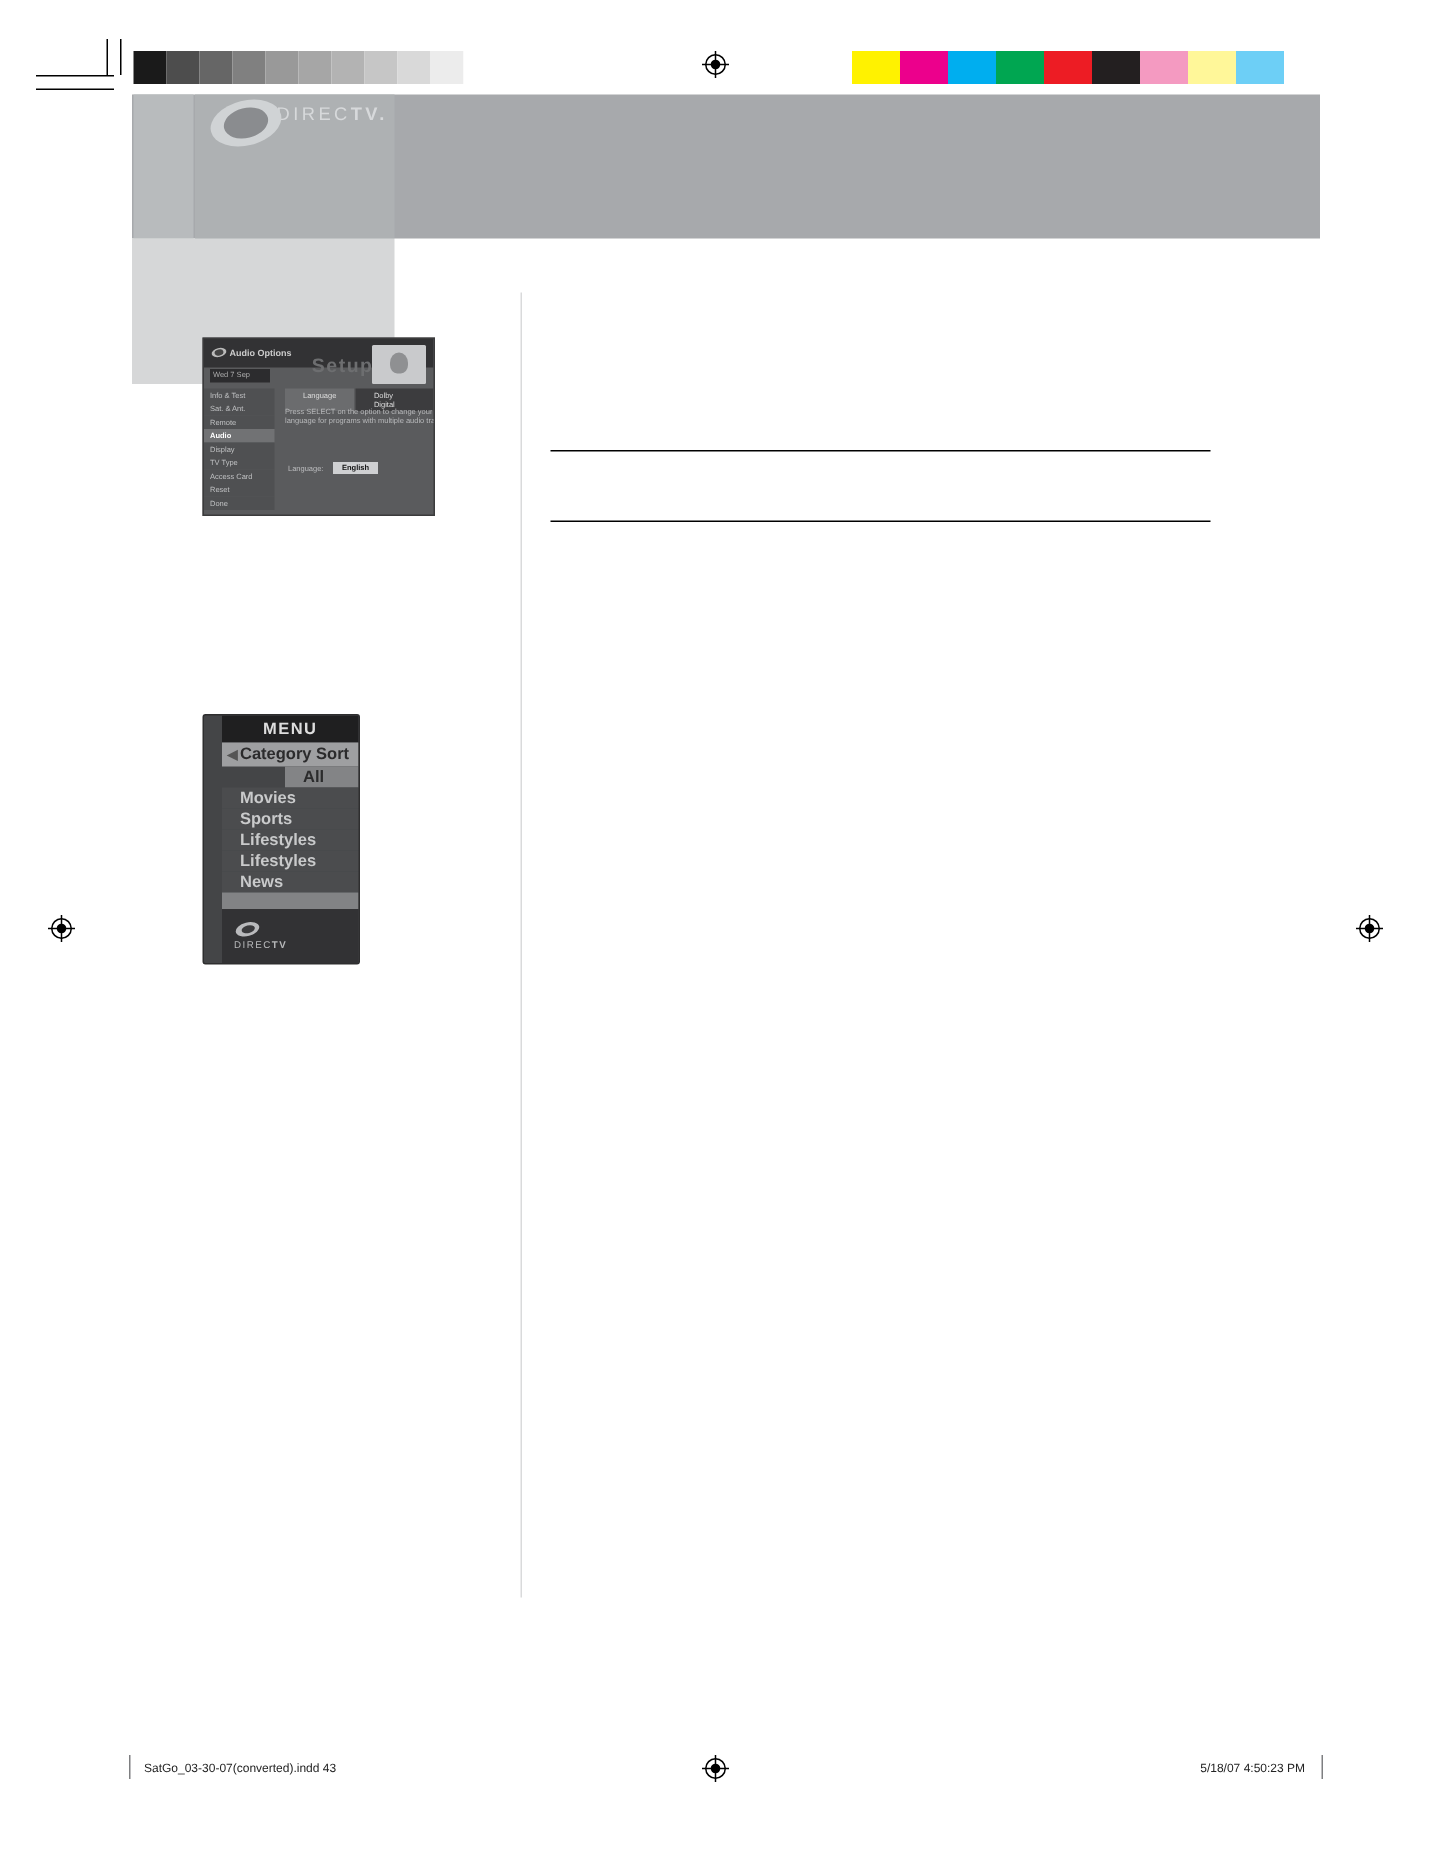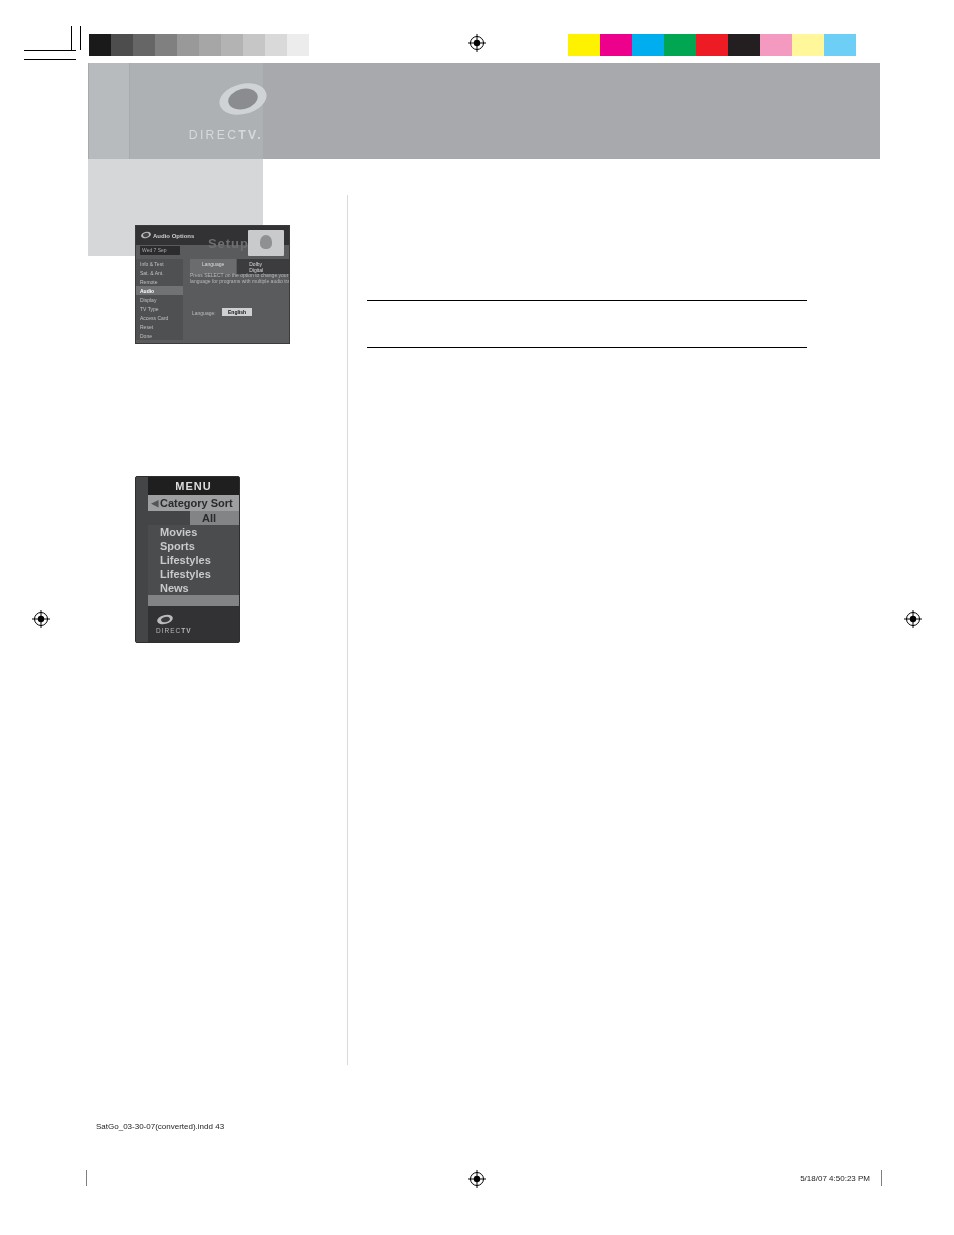--- a/index.html
+++ b/index.html
@@ -15,21 +15,21 @@
   .reg svg { width:18px; height:18px; }
 
   
   .strip { position:absolute; top:34px; height:22px; display:flex; }
   .strip div { height:22px; }
 
   
   .header-band  { position:absolute; left:88px; top:63px; width:792px; height:96px; background:#a7a9ac; }
   .header-left1 { position:absolute; left:89px; top:63px; width:40px; height:96px; background:#b8bbbd; }
   .header-left2 { position:absolute; left:88px; top:159px; width:175px; height:97px; background:#d6d7d8; }
-  .logo-box     { position:absolute; left:130px; top:63px; width:133px; height:96px; background:#aeb1b3; display:flex; flex-direction:column; align-items:flex-end; justify-content:center; }
+  .logo-box     { position:absolute; left:130px; top:63px; width:133px; height:96px; background:#aeb1b3; display:flex; align-items:flex-start; justify-content:center; }
   .logo-swoosh  { width:50px; height:42px; position:relative; }
   .logo-swoosh::before { content:""; position:absolute; left:6px; top:4px; width:48px; height:30px; background:#d0d3d5; border-radius:50% 50% 50% 50%; transform:rotate(-14deg); }
   .logo-swoosh::after  { content:""; position:absolute; left:15px; top:9px; width:30px; height:20px; background:#8a8c8f; border-radius:50% 50% 50% 50%; transform:rotate(-14deg); }
   .logo-text { margin-top:6px; font-size:12.2px; letter-spacing:2.3px; color:#d7d9db; font-weight:normal; }
   .logo-text b { color:#d7d9db; font-weight:bold; }
 
   
   .sidebar-col { position:absolute; left:135px; top:225px; width:210px; }
   .vrule       { position:absolute; left:347px; top:195px; width:0; height:870px; border-left:1px solid #d9dadb; }
 
@@ -69,21 +69,21 @@
   .shot2 .blank{ height:11px; background:#828385; }
   .shot2 .ftr  { height:36px; background:#323234; position:relative; display:flex; flex-direction:column; align-items:flex-start; justify-content:center; padding-left:8px; }
   .shot2 .ftr .sw2 { width:16px; height:11px; position:relative; }
   .shot2 .ftr .sw2::before{content:"";position:absolute;left:1px;top:0;width:16px;height:9px;background:#b9babc;border-radius:50%;transform:rotate(-14deg);}
   .shot2 .ftr .sw2::after {content:"";position:absolute;left:5px;top:2px;width:9px;height:5px;background:#3a3a3c;border-radius:50%;transform:rotate(-14deg);}
   .shot2 .ftr .t { font-size:6.5px; letter-spacing:1px; color:#b7b8ba; margin-top:1px; }
 
   
   .footline { position:absolute; left:86px; top:1170px; width:6px; height:16px; border-left:1px solid #7e7f81; }
   .footlineR{ position:absolute; left:876px; top:1170px; width:6px; height:16px; border-right:1px solid #7e7f81; }
-  .foot-l   { position:absolute; left:96px; top:1122px; font-size:8px; color:#232323; }
+  .foot-l   { position:absolute; left:96px; top:1174px; font-size:8px; color:#232323; }
   .foot-r   { position:absolute; right:84px; top:1174px; font-size:8px; color:#232323; }
   .foot-reg { position:absolute; left:468px; top:1170px; }
 
   
   .reg-left  { left:32px;  top:610px; }
   .reg-right { left:904px; top:610px; }
   .reg-top   { left:468px; top:34px; }
 </style>
 </head>
 <body>

